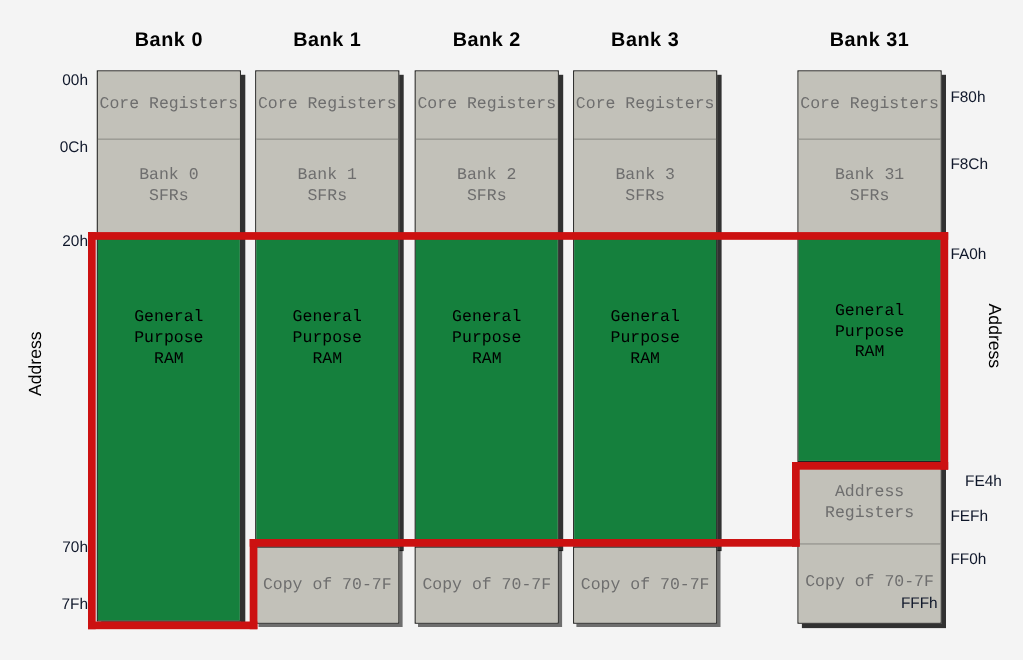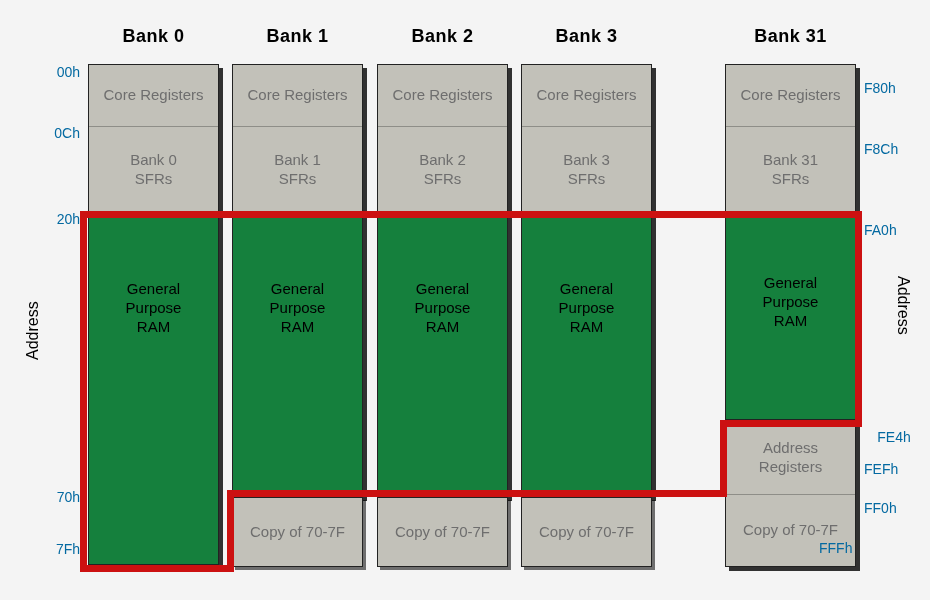--- a/index.html
+++ b/index.html
@@ -28,20 +28,21 @@
     position:absolute;
     box-sizing:border-box;
     display:flex;
     align-items:center;
     justify-content:center;
     text-align:center;
     font-size:15px;
     line-height:1.25;
     color:#6e6e6e;
     white-space:pre-line;
+    font-family:Liberation Mono, monospace;
   }
   .gray{ background:#c2c1b9; }
   .cream{ background:#15803d; color:#000; }
 
   
   .stack{
     position:absolute;
     box-sizing:border-box;
     border:1px solid #222;
     box-shadow:4px 4px 0 0 rgba(0,0,0,0.80);
@@ -49,21 +50,21 @@
   }
   .stack.plain{ box-shadow:3px 3px 0 0 rgba(0,0,0,0.55); }
   .divider{
     position:absolute;left:0;right:0;height:1px;background:#8e8e88;
   }
 
   
   .addr{
     position:absolute;
     font-size:14px;
-    color:#0369a1;
+    color:#0f172a;
     white-space:nowrap;
   }
   .addr.left{ text-align:right; }
   .addr.right{ text-align:left; }
 
   
   .axis-caption{
     position:absolute;
     font-size:16px;
     color:#000;

